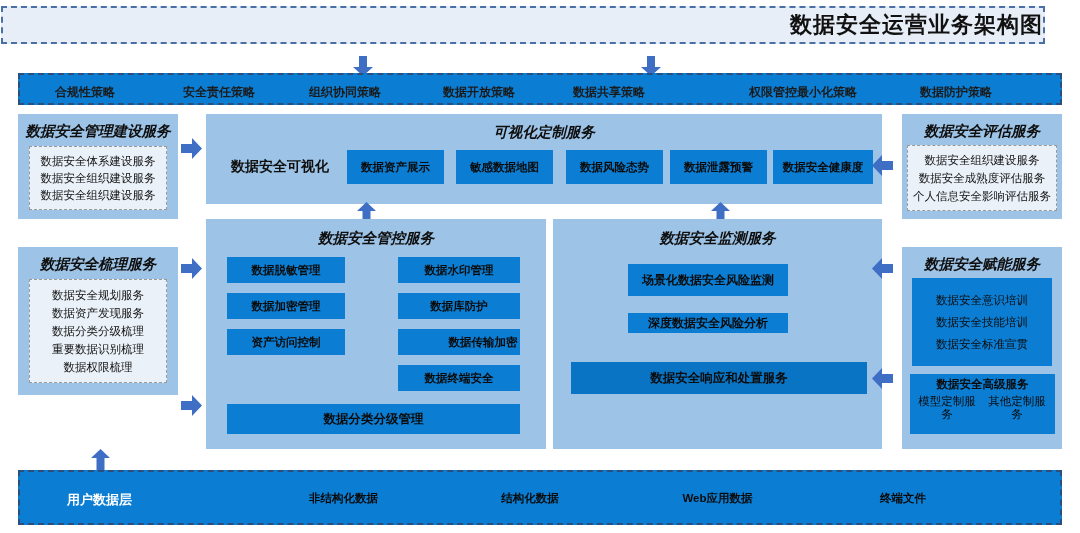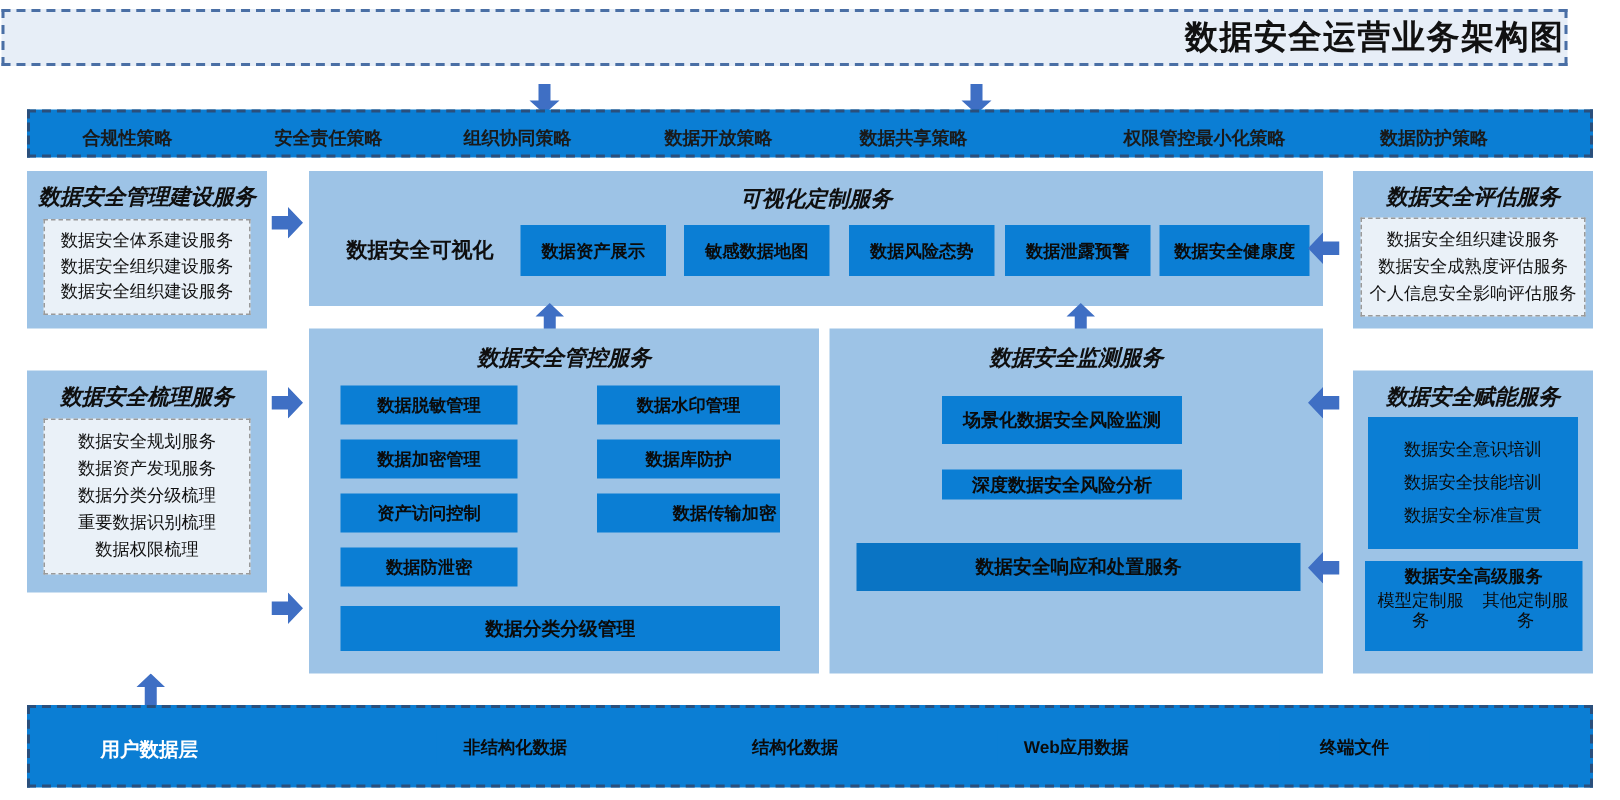--- a/index.html
+++ b/index.html
@@ -181,25 +181,25 @@
         <polygon points="10.5,0 20,9 14.5,9 14.5,21 6.5,21 6.5,9 1,9" fill="#3f6fc4"></polygon>
       </svg>
   </div>
 
   <div class="abs panel" style="left:206px;top:219px;width:340px;height:230px;">
     <div class="abs panel-title" style="left:0;top:10px;width:340px;">数据安全管控服务</div>
   </div>
   <div class="abs chip" style="left:227px;top:257px;width:118px;height:26px;">数据脱敏管理</div>
   <div class="abs chip" style="left:227px;top:293px;width:118px;height:26px;">数据加密管理</div>
   <div class="abs chip" style="left:227px;top:329px;width:118px;height:26px;">资产访问控制</div>
-  <div class="abs chip" style="left:227px;top:365px;width:118px;height:26px;">数据防泄密</div>
 
   <div class="abs chip" style="left:398px;top:257px;width:122px;height:26px;">数据水印管理</div>
   <div class="abs chip" style="left:398px;top:293px;width:122px;height:26px;">数据库防护</div>
   <div class="abs chip" style="left:398px;top:329px;width:122px;height:26px;padding-left:48px;">数据传输加密</div>
+  <div class="abs chip" style="left:398px;top:365px;width:122px;height:26px;">数据终端安全</div>
 
   <div class="abs chip" style="left:227px;top:404px;width:293px;height:30px;font-size:12.5px;">数据分类分级管理</div>
 
   <div class="abs panel" style="left:553px;top:219px;width:329px;height:230px;">
     <div class="abs panel-title" style="left:0;top:10px;width:329px;">数据安全监测服务</div>
   </div>
   <div class="abs chip" style="left:628px;top:264px;width:160px;height:32px;font-size:12px;">场景化数据安全风险监测</div>
   <div class="abs chip" style="left:628px;top:313px;width:160px;height:20px;font-size:12px;">深度数据安全风险分析</div>
   <div class="abs chip dark" style="left:571px;top:362px;width:296px;height:32px;font-size:12.5px;">数据安全响应和处置服务</div>
 

